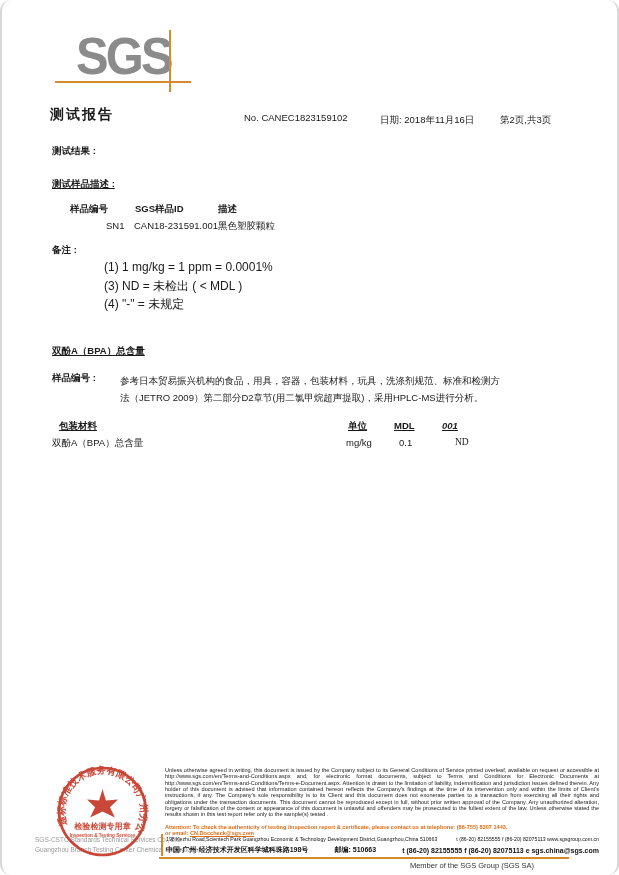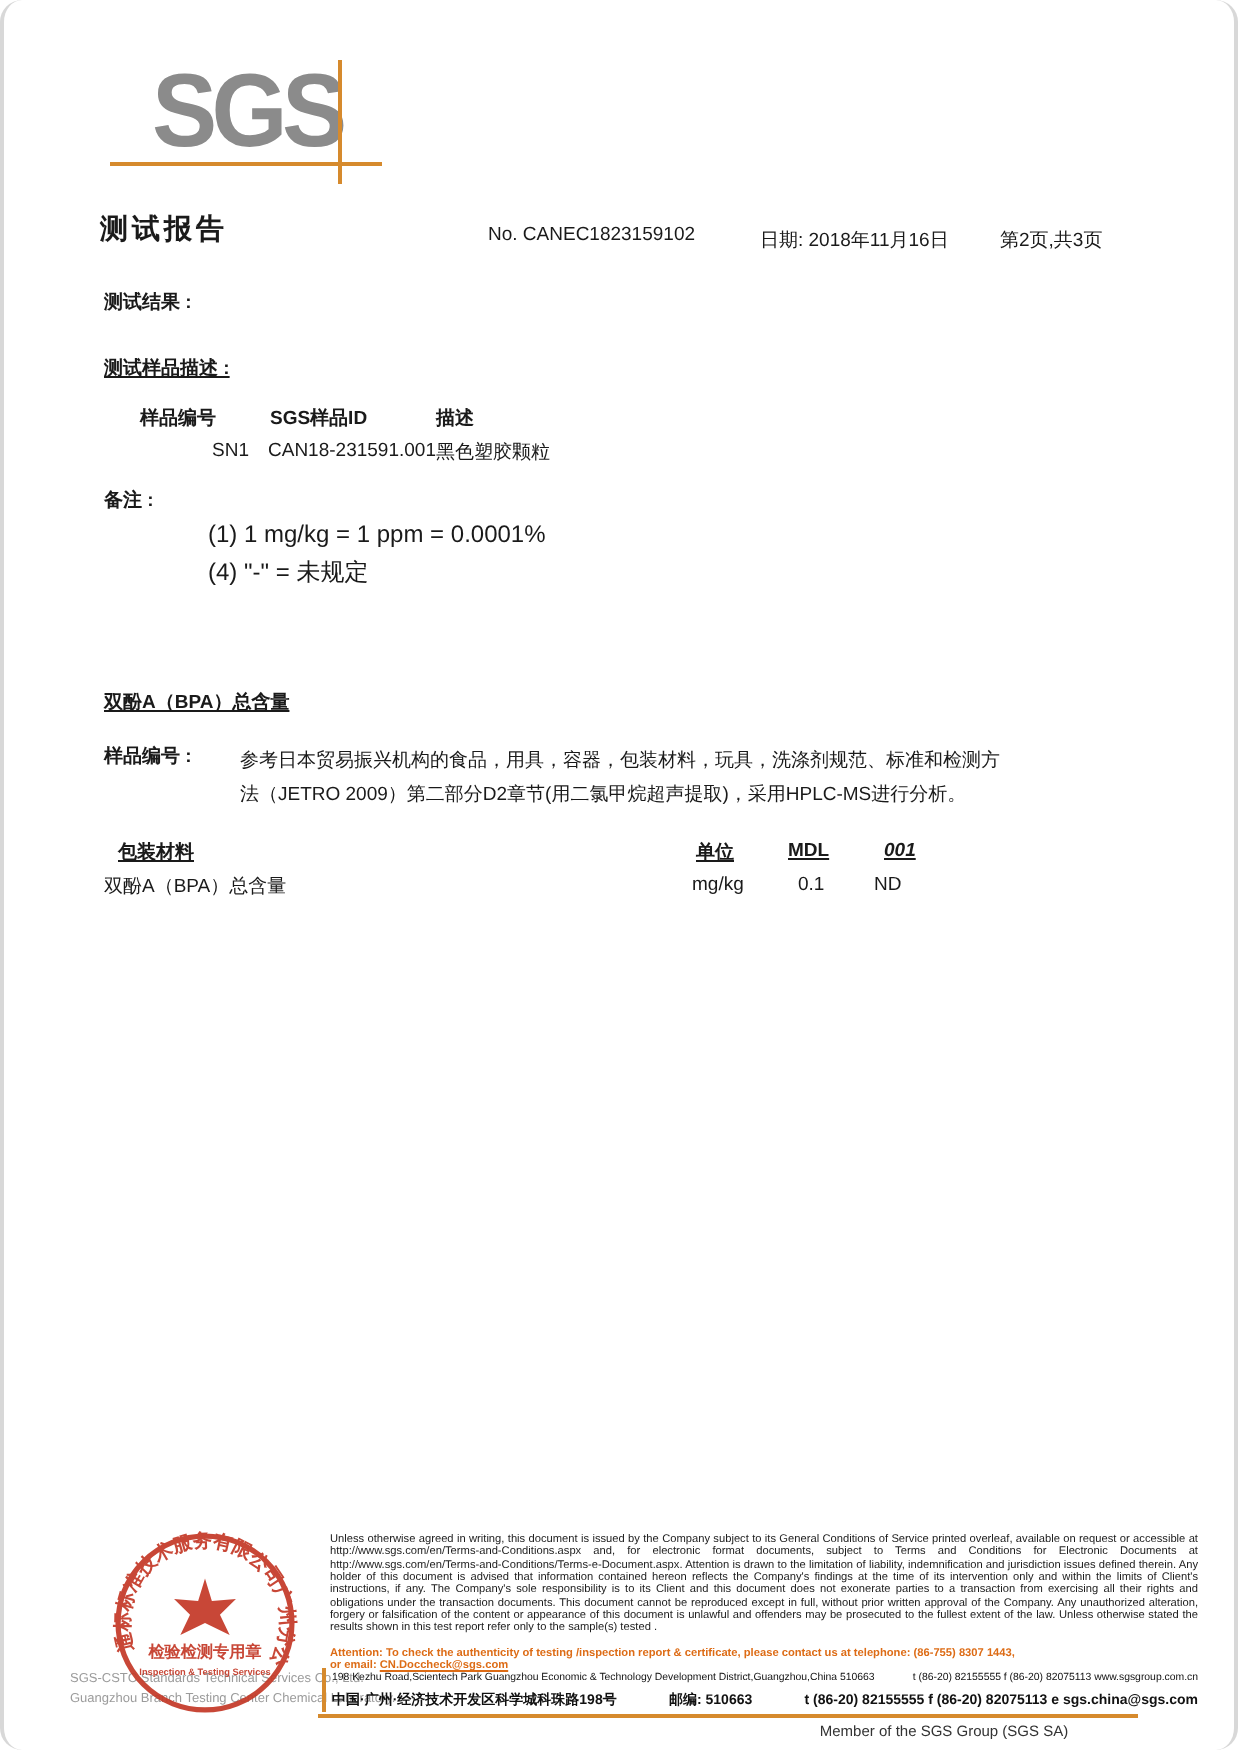--- a/index.html
+++ b/index.html
@@ -48,21 +48,21 @@
   .method-label { left:50px; top:372px; }
   .method-text { left:118px; top:372px; width:478px; font-size:9.5px; line-height:17px; color:#1a1a1a; }
 
   .rt-h-item { left:57px; top:420px; }
   .rt-h-unit { left:346px; top:420px; }
   .rt-h-mdl { left:392px; top:420px; }
   .rt-h-sample { left:440px; top:420px; font-style:italic; }
   .rt-v-item { left:50px; top:437px; }
   .rt-v-unit { left:344px; top:437px; }
   .rt-v-mdl { left:397px; top:437px; }
-  .rt-v-result { left:435px; top:437px; }
+  .rt-v-result { left:453px; top:437px;font-family:Liberation Serif, serif; }
 
   
   .company-gray { left:33px; font-size:6.5px; color:#9b9b9b; white-space:nowrap; }
   .company-gray.l1 { top:836px; }
   .company-gray.l2 { top:846px; }
 
   .stamp { left:54px; top:765px; width:93px; height:93px; opacity:0.93; }
 
   .legal {
     left:163px; top:767px; width:434px; font-size:5.6px; line-height:6.35px;
@@ -101,20 +101,21 @@
   <div class="abs label-bold sample-h1">样品编号</div>
   <div class="abs label-bold sample-h2">SGS样品ID</div>
   <div class="abs label-bold sample-h3">描述</div>
   <div class="abs body-text sample-v1">SN1</div>
   <div class="abs body-text sample-v2">CAN18-231591.001</div>
   <div class="abs body-text sample-v3">黑色塑胶颗粒</div>
 
   <div class="abs label-bold notes-label">备注 :</div>
   <div class="abs notes-list">
     <div>(1) 1 mg/kg = 1 ppm = 0.0001%</div>
+    <div>(3) ND = 未检出 ( &lt; MDL )</div>
     <div>(4) "-" = 未规定</div>
   </div>
 
   <div class="abs label-bold u bpa-heading">双酚A（BPA）总含量</div>
   <div class="abs label-bold method-label">样品编号 :</div>
   <div class="abs method-text">
     <div>参考日本贸易振兴机构的食品，用具，容器，包装材料，玩具，洗涤剂规范、标准和检测方</div>
     <div>法（JETRO 2009）第二部分D2章节(用二氯甲烷超声提取)，采用HPLC-MS进行分析。</div>
   </div>
 

